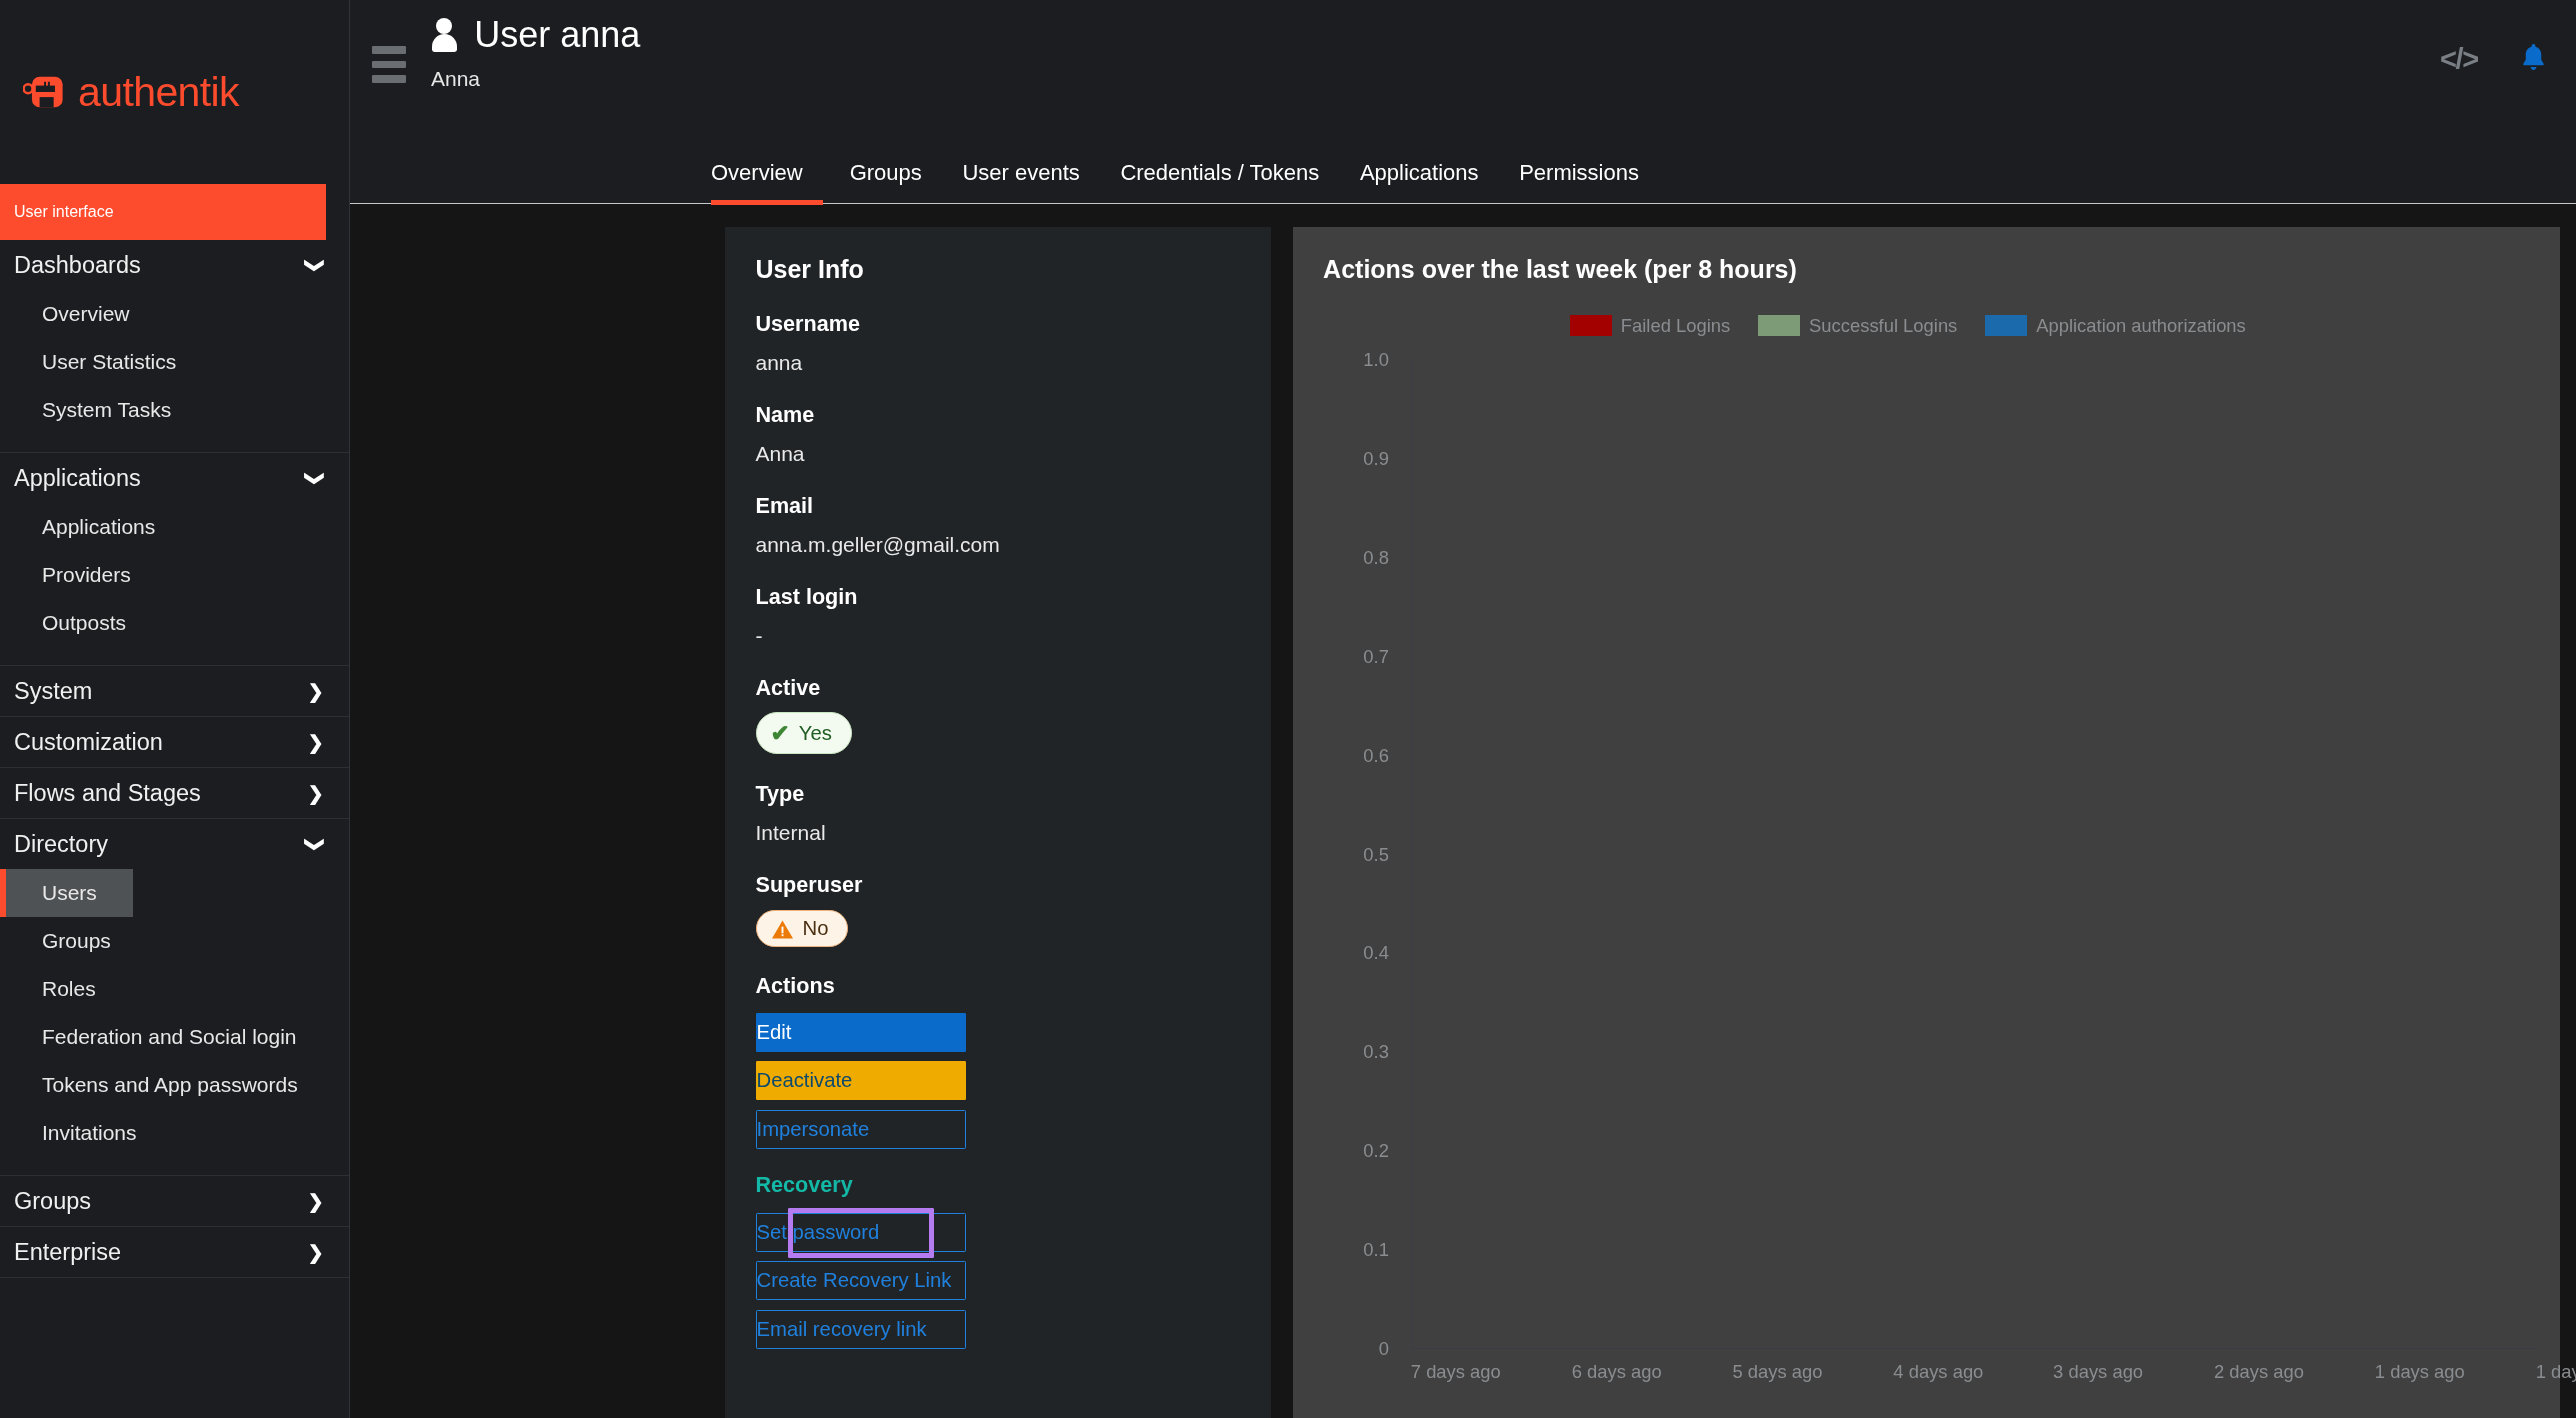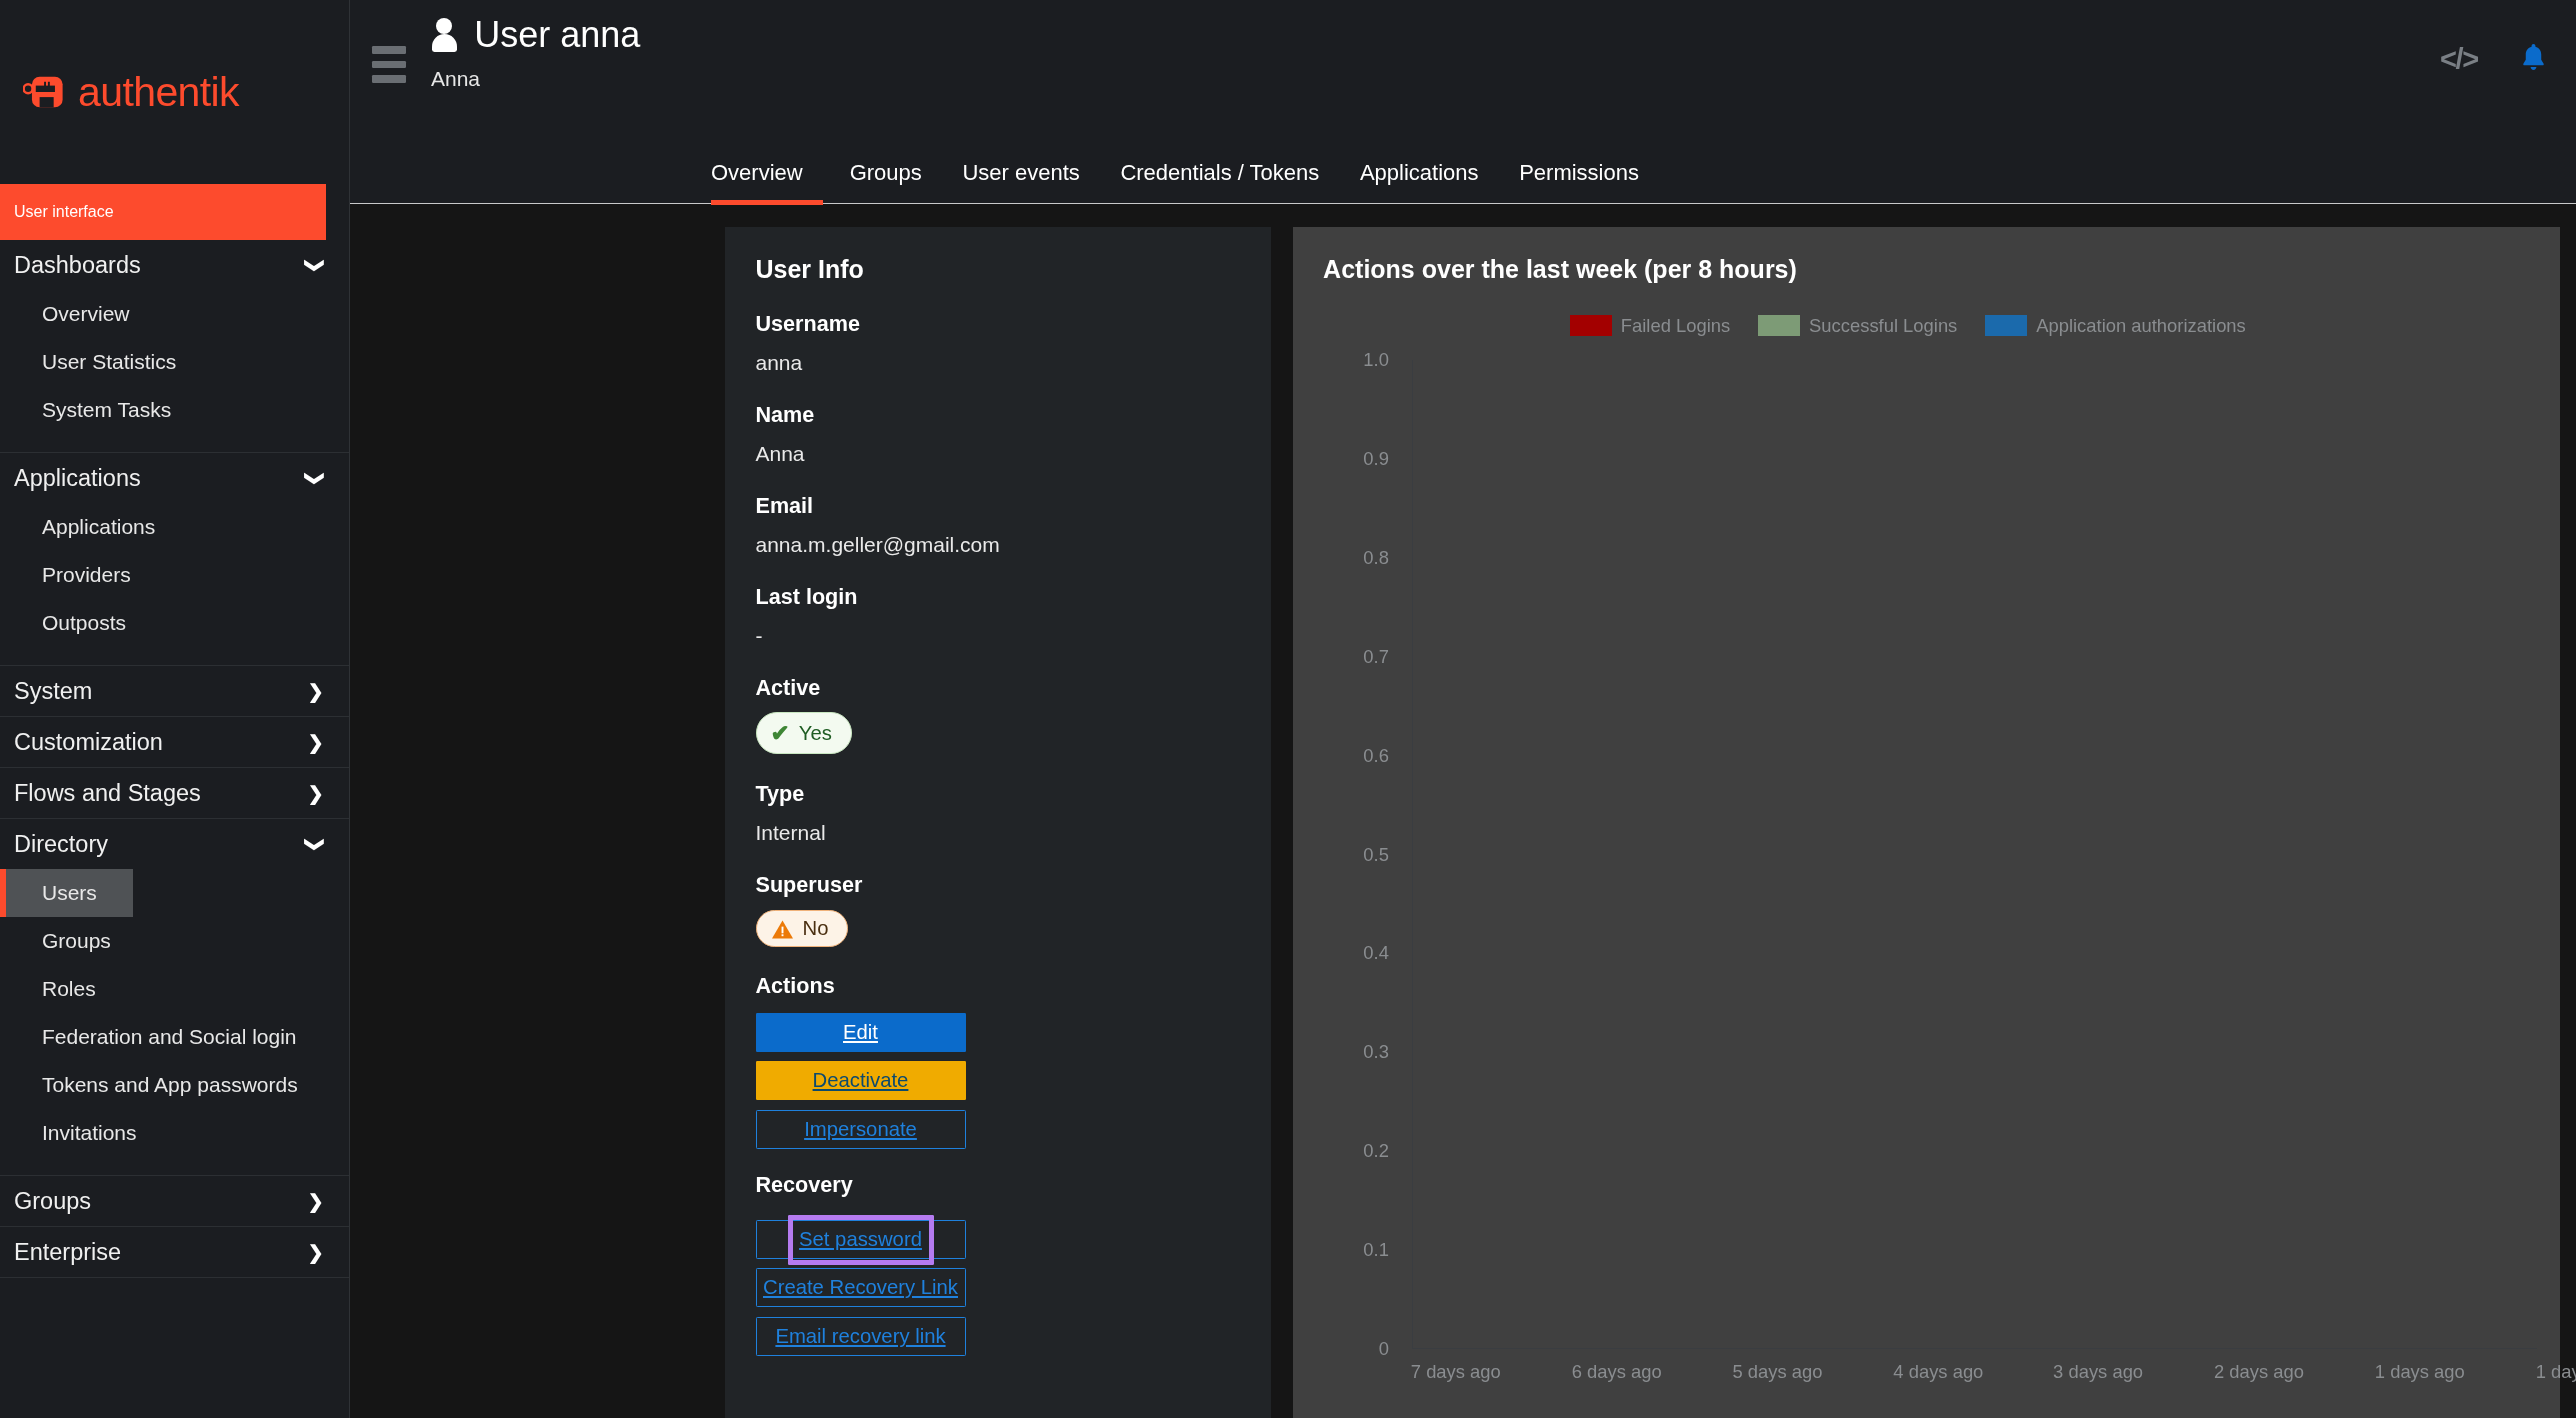--- a/index.html
+++ b/index.html
@@ -103,31 +103,31 @@
     border-radius: 634px; padding: 6.4px 19px 6.4px 14px;
     font-size: 20.3px; margin-top: 11.4px;
   }
   .badge.yes { background: #f3faf0; color: #1e5c22; border: 1.3px solid #c8e6c0; }
   .badge.no  { background: #fdf3e7; color: #4a2f10; border: 1.3px solid #f0b27a; }
   .check { color: #3e8635; font-size: 23px; font-weight: bold; }
 
   .actions-list { margin-top: 14px; }
   .btn {
     display: block; width: 210px; height: 39px; line-height: 37px;
-    text-align: center; font-size: 20.3px; margin-bottom: 9.5px;
-    cursor: pointer; border-radius: 1.3px; border: 1.3px solid transparent; text-decoration: underline;
+    text-align: left; font-size: 20.3px; margin-bottom: 9.5px;
+    cursor: pointer; border-radius: 1.3px; border: 1.3px solid transparent;
   }
   .btn-primary { background: #0b6bcb; color: #ffffff; }
   .btn-warning { background: #f0ab00; color: #0c4a6e; }
   .btn-outline { background: transparent; color: #1f81dd; border: 1.3px solid #1f81dd; }
   .highlight-box {
     position: absolute; border: 5.1px solid #b57bf0; pointer-events: none;
     border-radius: 1.3px;
   }
-  .recovery-label { color: #ffffff; font-size: 21.6px; font-weight: bold; margin-top: 23px; margin-bottom: 22px; }
+  .recovery-label { color: #14b8a6; font-size: 21.6px; font-weight: bold; margin-top: 23px; margin-bottom: 15px; }
 
   
   .card-chart {
     background: #404040; flex: 1; margin-right: 16px;
     padding: 28px 0 0 30.5px; position: relative; min-width: 0;
   }
   .chart-title { color: #ffffff; font-size: 25px; font-weight: bold; }
   .legend { display: flex; align-items: center; gap: 11.4px; justify-content: center; margin-top: 30.5px; margin-right: 51px; }
   .legend-item { display: flex; align-items: flex-start; gap: 9px; margin-right: 16.5px; }
   .legend-swatch { width: 42px; height: 21.6px; display: inline-block; }

